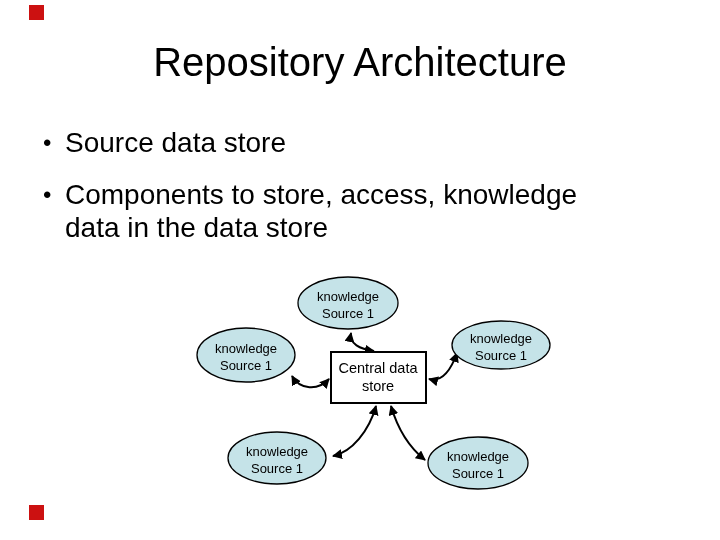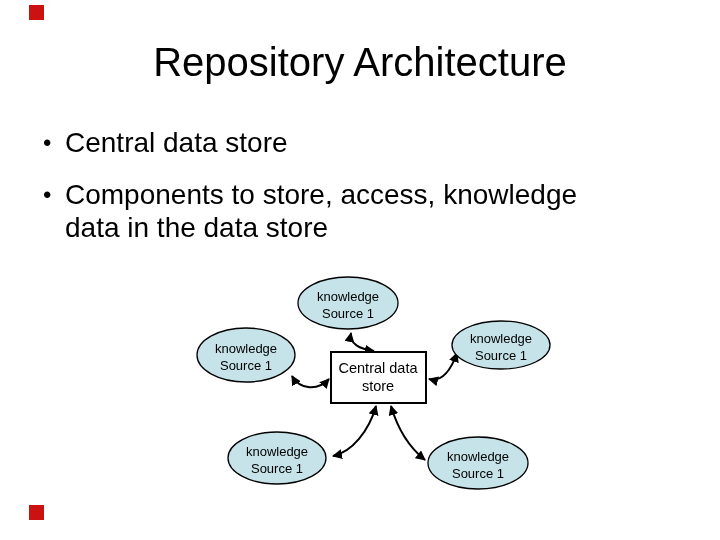--- a/index.html
+++ b/index.html
@@ -49,21 +49,21 @@
 </head>
 <body>
 
 <div class="slide">
 
   <div class="title">Repository Architecture</div>
 
   <div class="bullets">
     <div class="bullet">
       <span class="marker">•</span>
-      <span class="btext">Central data store</span>
+      <span class="btext">Source data store</span>
     </div>
     <div class="bullet">
       <span class="marker">•</span>
       <span class="btext">Components to store, access, knowledge data in the data store</span>
     </div>
   </div>
 
   <svg class="diagram-svg" width="720" height="540" viewBox="0 0 720 540">
     <defs>
       <marker id="ah" viewBox="0 0 10 10" refX="9" refY="5" markerWidth="5" markerHeight="5" orient="auto-start-reverse" markerUnits="strokeWidth">

